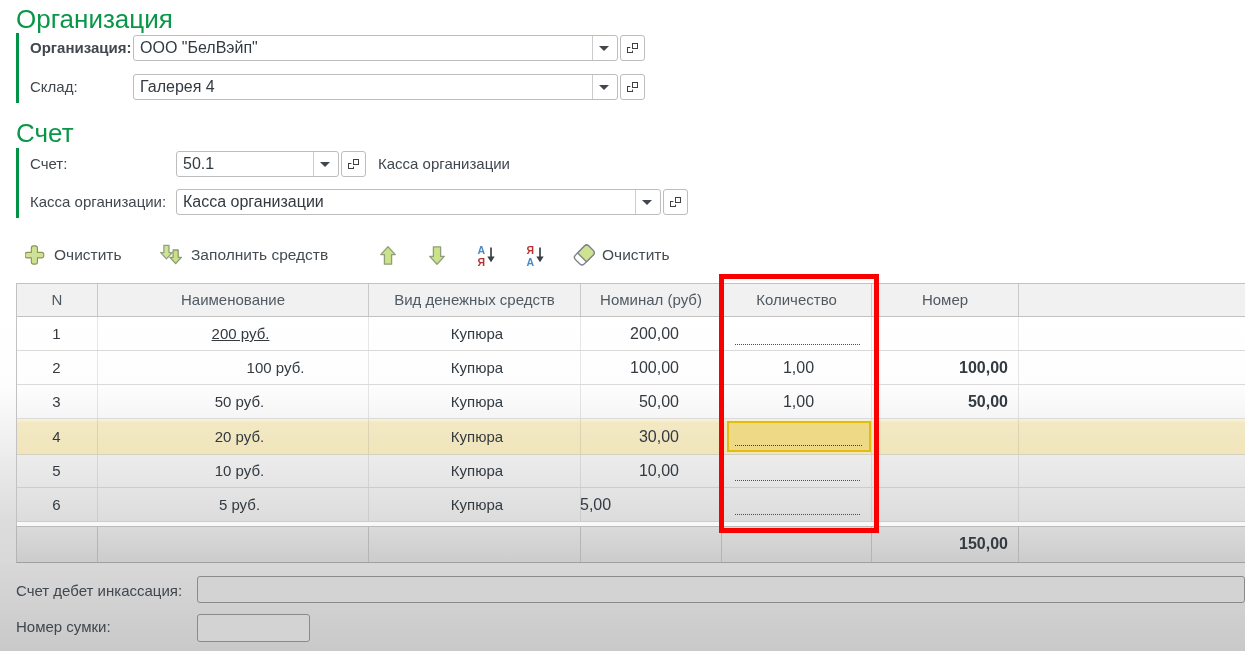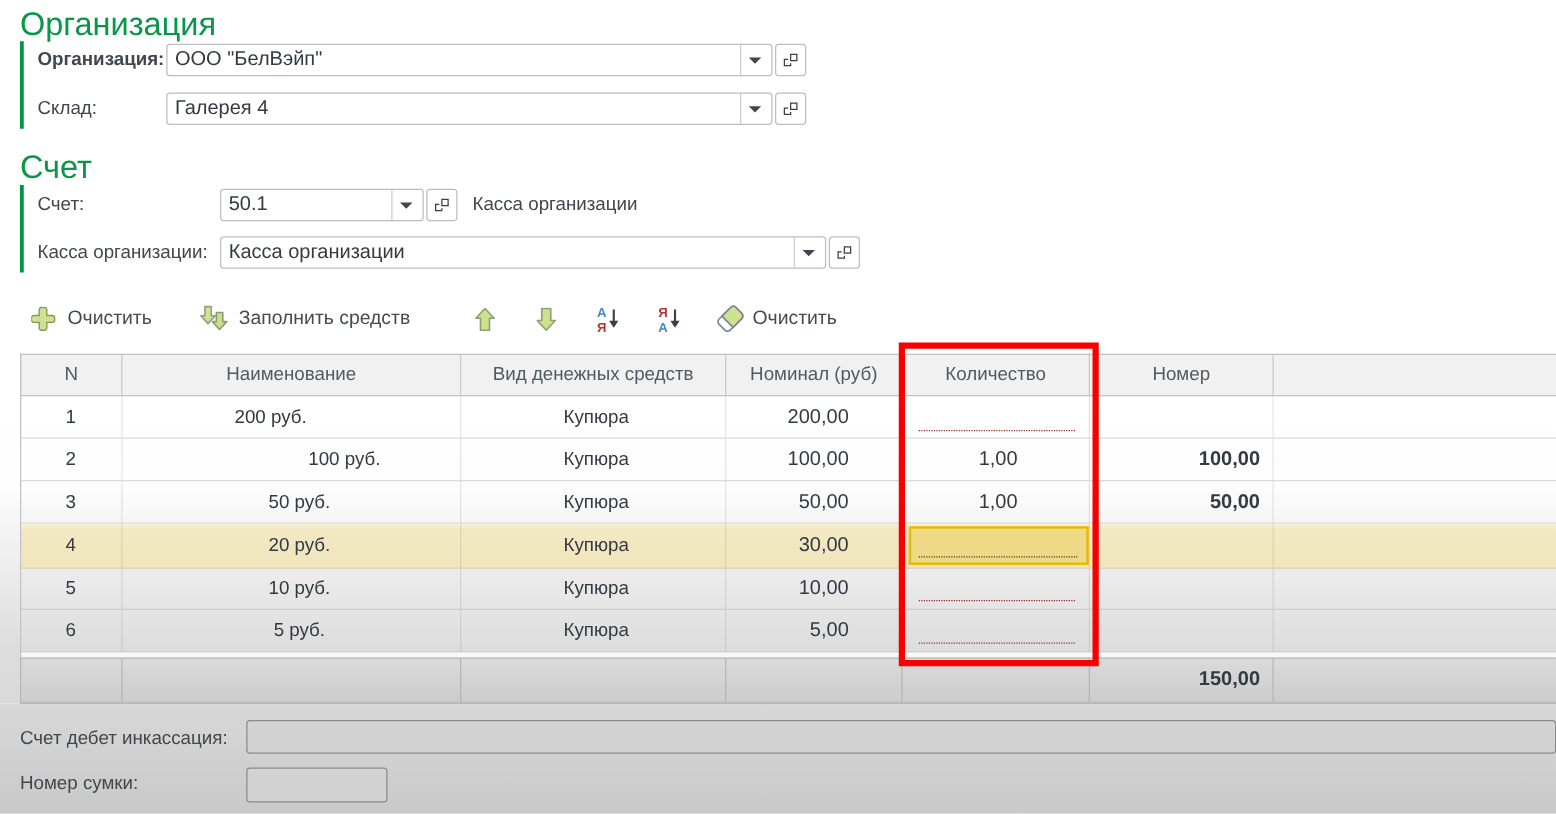--- a/index.html
+++ b/index.html
@@ -152,21 +152,21 @@
 <div class="abs" style="left:17px; top:350px; width:1228px; height:1px; background:#dadada;"></div>
 <div class="abs" style="left:17px; top:384px; width:1228px; height:1px; background:#dadada;"></div>
 <div class="abs" style="left:17px; top:418px; width:1228px; height:1px; background:#dadada;"></div>
 <div class="abs" style="left:17px; top:454px; width:1228px; height:1px; background:#d5d0bb;"></div>
 <div class="abs" style="left:17px; top:487px; width:1228px; height:1px; background:#cccccc;"></div>
 <div class="abs" style="left:17px; top:521px; width:1228px; height:1px; background:#cccccc;"></div>
 
 <div class="abs" style="left:16px; top:283px; width:1px; height:280px; background:#c2c2c2;"></div>
 
 <div class="cell" style="left:16px; top:317px; width:81px;">1</div>
-<div class="cell" style="left:81px; top:317px; width:271px; padding-left:0;">200 руб.</div>
+<div class="cell" style="left:105px; top:317px; width:271px; padding-left:0;text-decoration:underline;">200 руб.</div>
 <div class="cell" style="left:368px; top:317px; width:212px; padding-left:6px;">Купюра</div>
 <div class="cell" style="left:580px; top:317px; width:141px; text-align:right; padding-right:42px; font-size:16px;">200,00</div>
 <div class="dotline" style="left:735px; top:344px; width:125px;"></div>
 
 <div class="cell" style="left:16px; top:351px; width:81px;">2</div>
 <div class="cell" style="left:97px; top:351px; width:271px; padding-left:14px;margin-left:36px;">100 руб.</div>
 <div class="cell" style="left:368px; top:351px; width:212px; padding-left:6px;">Купюра</div>
 <div class="cell" style="left:580px; top:351px; width:141px; text-align:right; padding-right:42px; font-size:16px;">100,00</div>
 <div class="cell" style="left:721px; top:351px; width:150px; font-size:16px; padding-left:5px;">1,00</div>
 <div class="cell" style="left:871px; top:351px; width:147px; text-align:right; padding-right:10px; font-weight:bold; font-size:16px;">100,00</div>
@@ -187,21 +187,21 @@
 
 <div class="cell" style="left:16px; top:454px; width:81px;">5</div>
 <div class="cell" style="left:97px; top:454px; width:271px; padding-left:14px;">10 руб.</div>
 <div class="cell" style="left:368px; top:454px; width:212px; padding-left:6px;">Купюра</div>
 <div class="cell" style="left:580px; top:454px; width:141px; text-align:right; padding-right:42px; font-size:16px;">10,00</div>
 <div class="dotline" style="left:735px; top:480px; width:125px;"></div>
 
 <div class="cell" style="left:16px; top:488px; width:81px;">6</div>
 <div class="cell" style="left:97px; top:488px; width:271px; padding-left:14px;">5 руб.</div>
 <div class="cell" style="left:368px; top:488px; width:212px; padding-left:6px;">Купюра</div>
-<div class="cell" style="left:580px; top:488px; width:141px; text-align:right; padding-right:42px; font-size:16px;">5,00</div>
+<div class="cell" style="left:580px; top:488px; width:141px; text-align:left; padding-right:42px; font-size:16px;">5,00</div>
 <div class="dotline" style="left:735px; top:514px; width:125px;"></div>
 
 <div class="abs" style="left:17px; top:522px; width:1228px; height:4px; background:#f8f8f8;"></div>
 <div class="abs" style="left:16px; top:526px; width:1229px; height:37px; background:linear-gradient(180deg,#dadada 0%,#cccccc 100%); border-top:1px solid #b9b9b9; border-bottom:1px solid #a0a0a0; border-left:1px solid #b5b5b5;"></div>
 <div class="abs" style="left:97px; top:527px; width:1px; height:35px; background:#b5b5b5;"></div>
 <div class="abs" style="left:368px; top:527px; width:1px; height:35px; background:#b5b5b5;"></div>
 <div class="abs" style="left:580px; top:527px; width:1px; height:35px; background:#b5b5b5;"></div>
 <div class="abs" style="left:721px; top:527px; width:1px; height:35px; background:#b5b5b5;"></div>
 <div class="abs" style="left:871px; top:527px; width:1px; height:35px; background:#b5b5b5;"></div>
 <div class="abs" style="left:1018px; top:527px; width:1px; height:35px; background:#b5b5b5;"></div>

